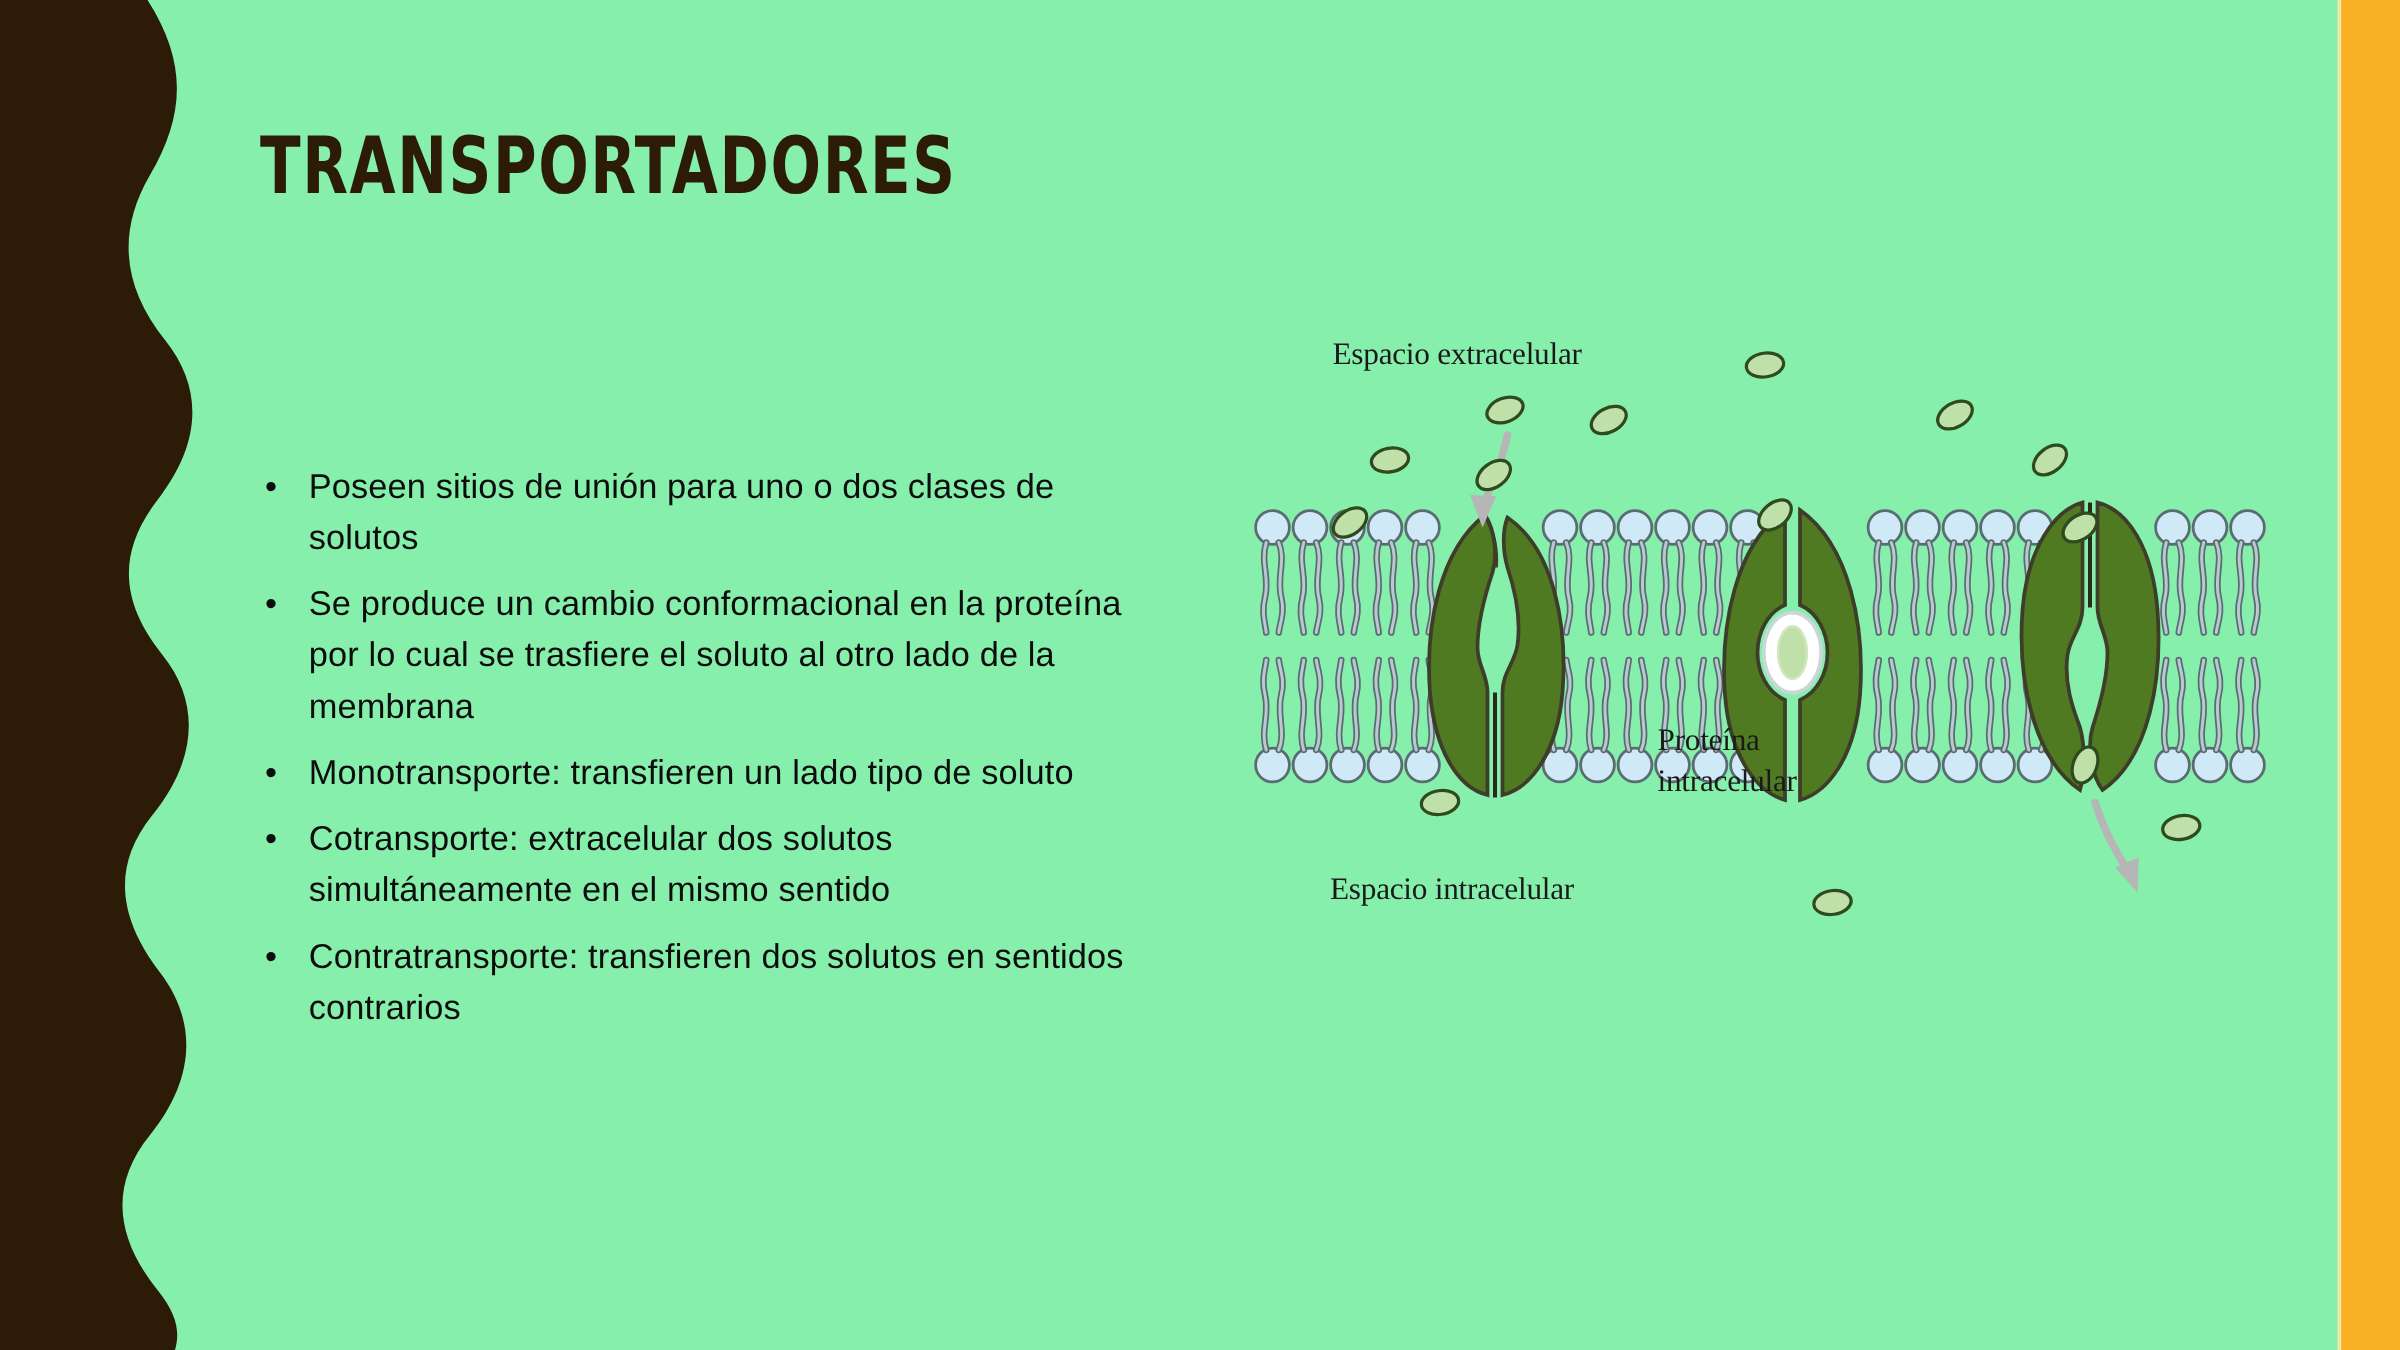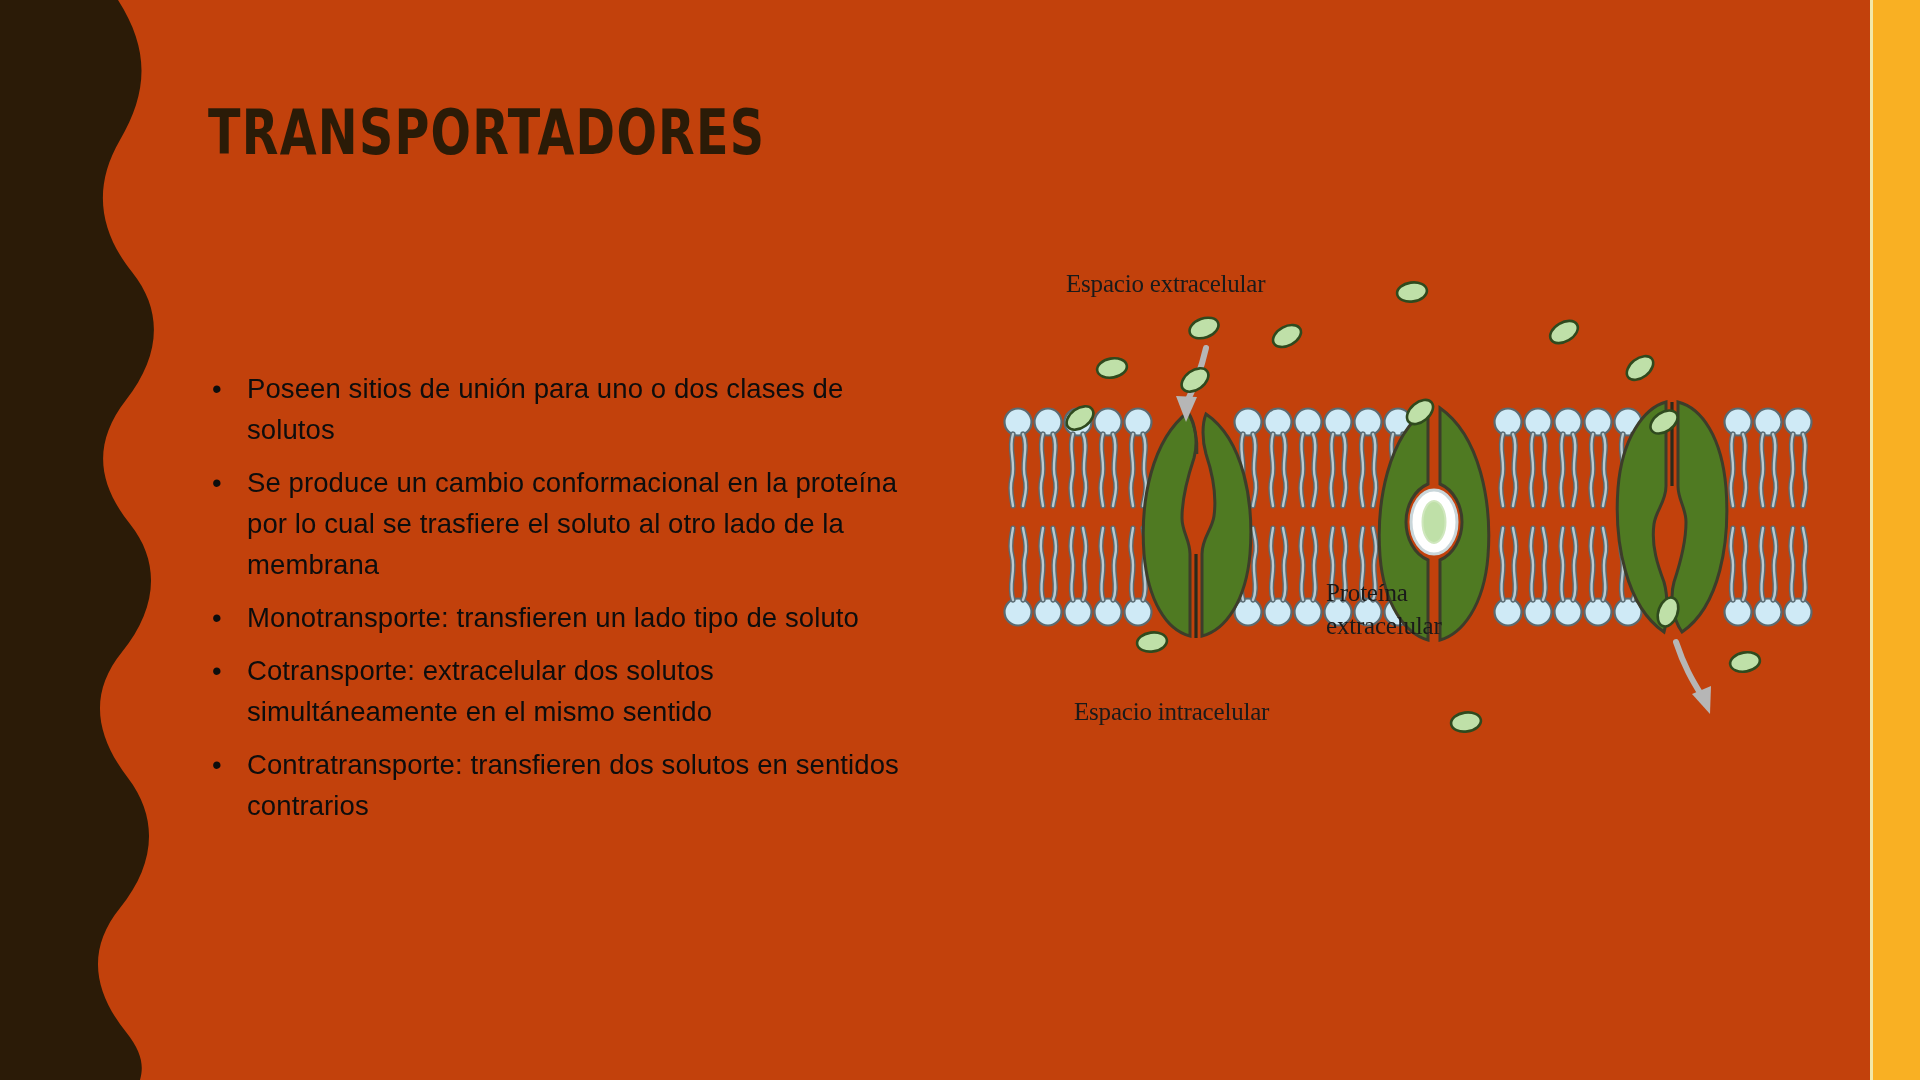--- a/index.html
+++ b/index.html
@@ -13,21 +13,21 @@
     overflow: hidden;
     font-family: "Liberation Sans", sans-serif;
     position: relative;
   }
 
   #slide {
     position: absolute;
     left: 0; top: 0;
     width: 1920px;
     height: 1080px;
-    background: #c2410c;
+    background: #86efac;
     overflow: hidden;
   }
 
   
   #left-wave {
     position: absolute;
     left: 0; top: 0;
     width: 200px;
     height: 1080px;
     z-index: 2;
@@ -109,21 +109,21 @@
 
   .dlabel {
     position: absolute;
     font-family: Liberation Serif, serif;
     font-size: 25px;
     color: #1a1a1a;
     white-space: nowrap;
     letter-spacing: -0.2px;
   }
   #label-extracellular { left: 66px;  top: 0px; }
-  #label-intracellular { left: 74px;  top: 428px; text-align: center; }
+  #label-intracellular { left: 64px;  top: 428px; text-align: center; }
   #label-protein {
     left: 326px; top: 306px;
     text-align: left;
     line-height: 33px;
     width: 190px;
   }
 </style>
 </head>
 <body>
 
@@ -178,21 +178,21 @@
   </div>
 
   <div id="diagram">
 
     <div class="dlabel" id="label-extracellular">Espacio extracelular</div>
 
     <div class="dlabel" id="label-intracellular">Espacio intracelular</div>
 
     <div class="dlabel" id="label-protein">
       <div>Proteína</div>
-      <div>extracelular</div>
+      <div>intracelular</div>
     </div>
 
     <svg width="850" height="540" viewBox="0 0 850 540">
       <defs>
 
         <g id="lipid-up">
           <circle cx="0" cy="0" r="13.5" fill="#cfeaf6" stroke="#5a6b72" stroke-width="2.2"></circle>
           <path d="M-5,12 C-10,28 -2,40 -6,56 C-9,68 -6,76 -5,84" fill="none" stroke="#5a6b72" stroke-width="5.2" stroke-linecap="round"></path>
           <path d="M-5,12 C-10,28 -2,40 -6,56 C-9,68 -6,76 -5,84" fill="none" stroke="#b9c9cf" stroke-width="2.4" stroke-linecap="round"></path>
           <path d="M5,12 C11,26 3,40 7,56 C10,68 6,76 5,84" fill="none" stroke="#5a6b72" stroke-width="5.2" stroke-linecap="round"></path>

